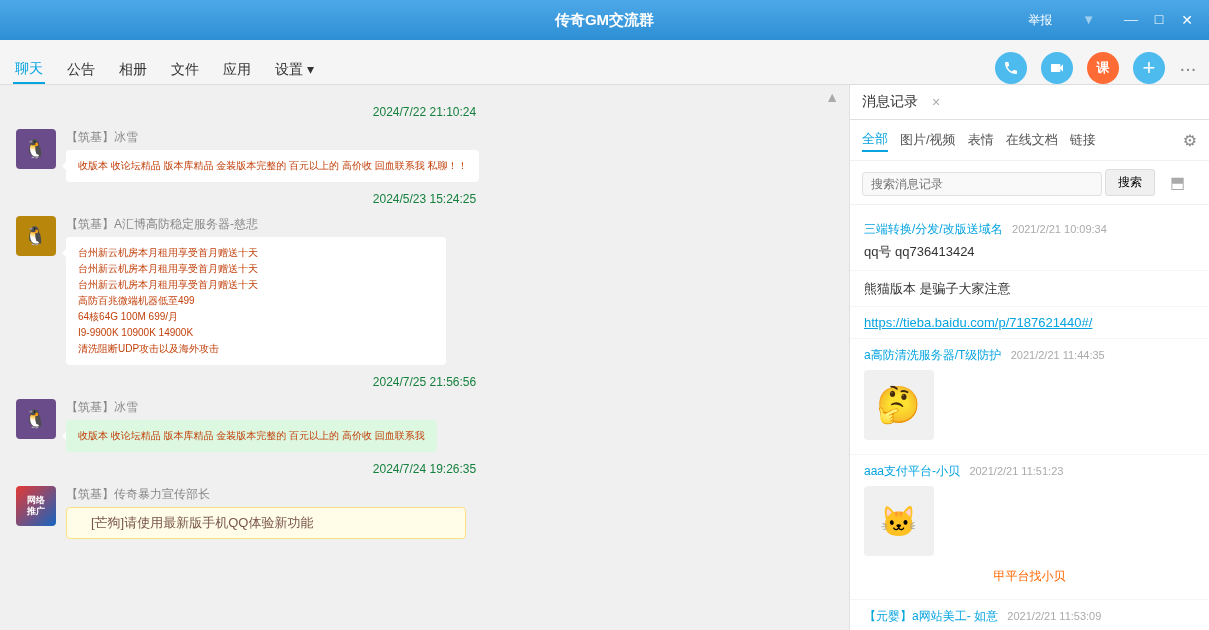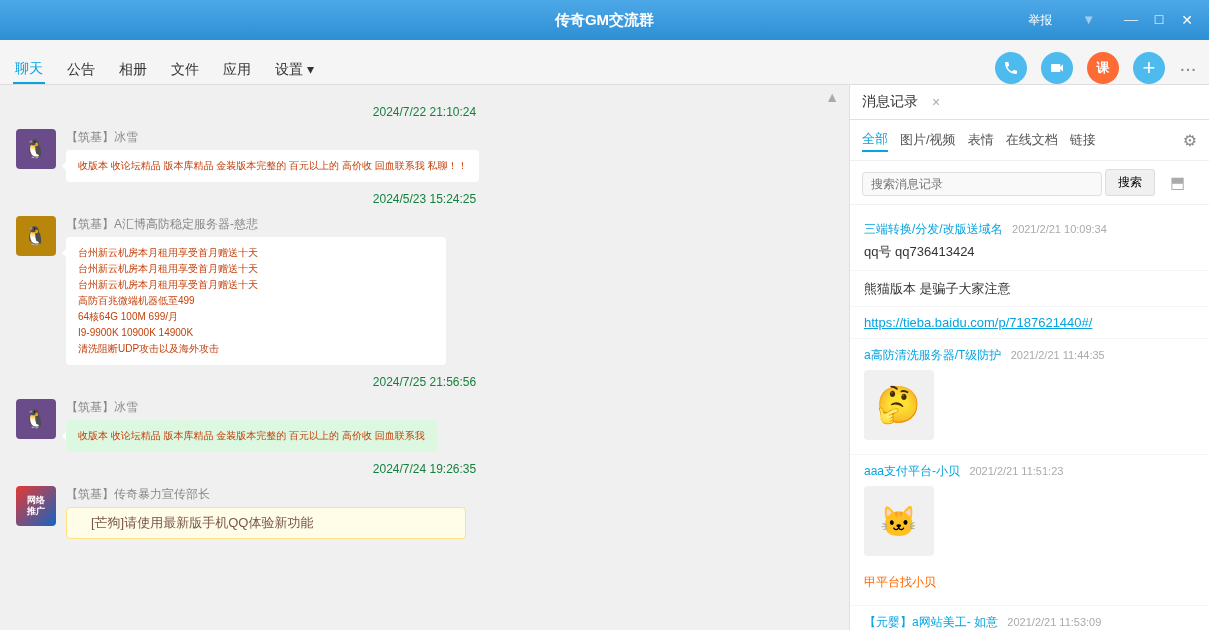--- a/index.html
+++ b/index.html
@@ -329,21 +329,22 @@
       background: #f0f0f0;
       border-radius: 4px;
       display: flex;
       align-items: center;
       justify-content: center;
       font-size: 30px;
     }
     .sticker-caption {
       color: #ff6600;
       font-size: 12px;
-      margin-top: 18px;
+      margin-top: 12px;
+      text-align: center;
     }
 
     
     ::-webkit-scrollbar { width: 4px; }
     ::-webkit-scrollbar-thumb { background: #ccc; border-radius: 2px; }
     ::-webkit-scrollbar-track { background: transparent; }
 
     .network-promo-avatar {
       width: 40px;
       height: 40px;

